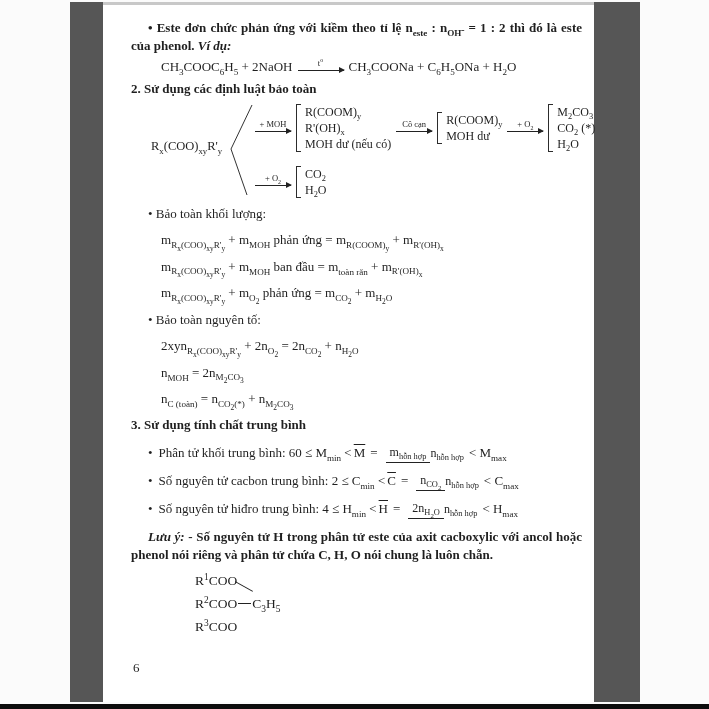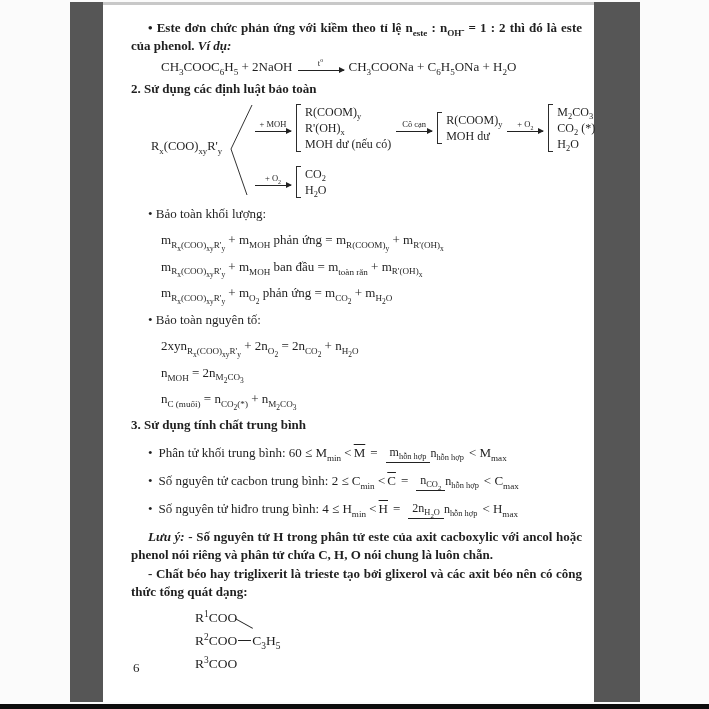--- a/index.html
+++ b/index.html
@@ -159,21 +159,21 @@
   </div>
 
   <p class="bullet-line">• Bảo toàn khối lượng:</p>
   <p class="meq">m<sub>R<sub>x</sub>(COO)<sub>xy</sub>R'<sub>y</sub></sub> + m<sub>MOH</sub> phản ứng = m<sub>R(COOM)<sub>y</sub></sub> + m<sub>R'(OH)<sub>x</sub></sub></p>
   <p class="meq">m<sub>R<sub>x</sub>(COO)<sub>xy</sub>R'<sub>y</sub></sub> + m<sub>MOH</sub> ban đầu = m<sub>toàn rắn</sub> + m<sub>R'(OH)<sub>x</sub></sub></p>
   <p class="meq">m<sub>R<sub>x</sub>(COO)<sub>xy</sub>R'<sub>y</sub></sub> + m<sub>O<sub>2</sub></sub> phản ứng = m<sub>CO<sub>2</sub></sub> + m<sub>H<sub>2</sub>O</sub></p>
 
   <p class="bullet-line">• Bảo toàn nguyên tố:</p>
   <p class="meq">2xyn<sub>R<sub>x</sub>(COO)<sub>xy</sub>R'<sub>y</sub></sub> + 2n<sub>O<sub>2</sub></sub> = 2n<sub>CO<sub>2</sub></sub> + n<sub>H<sub>2</sub>O</sub></p>
   <p class="meq">n<sub>MOH</sub> = 2n<sub>M<sub>2</sub>CO<sub>3</sub></sub></p>
-  <p class="meq">n<sub>C (muối)</sub> = n<sub>CO<sub>2</sub>(*)</sub> + n<sub>M<sub>2</sub>CO<sub>3</sub></sub></p>
+  <p class="meq">n<sub>C (toàn)</sub> = n<sub>CO<sub>2</sub>(*)</sub> + n<sub>M<sub>2</sub>CO<sub>3</sub></sub></p>
 
   <p class="bold heading">3. Sử dụng tính chất trung bình</p>
 
   <div class="avg">
     <span class="blt">•</span>
     <span>Phân tử khối trung bình: 60 ≤ M<sub>min</sub> &lt;</span>
     <span class="ovl">M</span>
     <span class="eqsign">=</span>
     <span class="frac">
       <span class="fnum">m<sub>hỗn hợp</sub></span>
@@ -200,21 +200,20 @@
     <span class="ovl">H</span>
     <span class="eqsign">=</span>
     <span class="frac">
       <span class="fnum">2n<sub>H<sub>2</sub>O</sub></span>
       <span class="fden">n<sub>hỗn hợp</sub></span>
     </span>
     <span>&lt; H<sub>max</sub></span>
   </div>
 
   <p class="justify indent"><i>Lưu ý:</i> - Số nguyên tử H trong phân tử este của axit cacboxylic với ancol hoặc phenol nói riêng và phân tử chứa C, H, O nói chung là luôn chẵn.</p>
-  <p class="justify indent">- Chất béo hay triglixerit là trieste tạo bởi glixerol và các axit béo nên có công thức tổng quát dạng:</p>
 
   <div class="struct">
     <span class="row r1">R<sup>1</sup>COO</span>
     <span class="row mid">
       <span>R<sup>2</sup>COO</span>
       <span class="bond"></span>
       <span>C<sub>3</sub>H<sub>5</sub></span>
     </span>
     <span class="row r3">R<sup>3</sup>COO</span>
     <span class="diag d1"></span>

